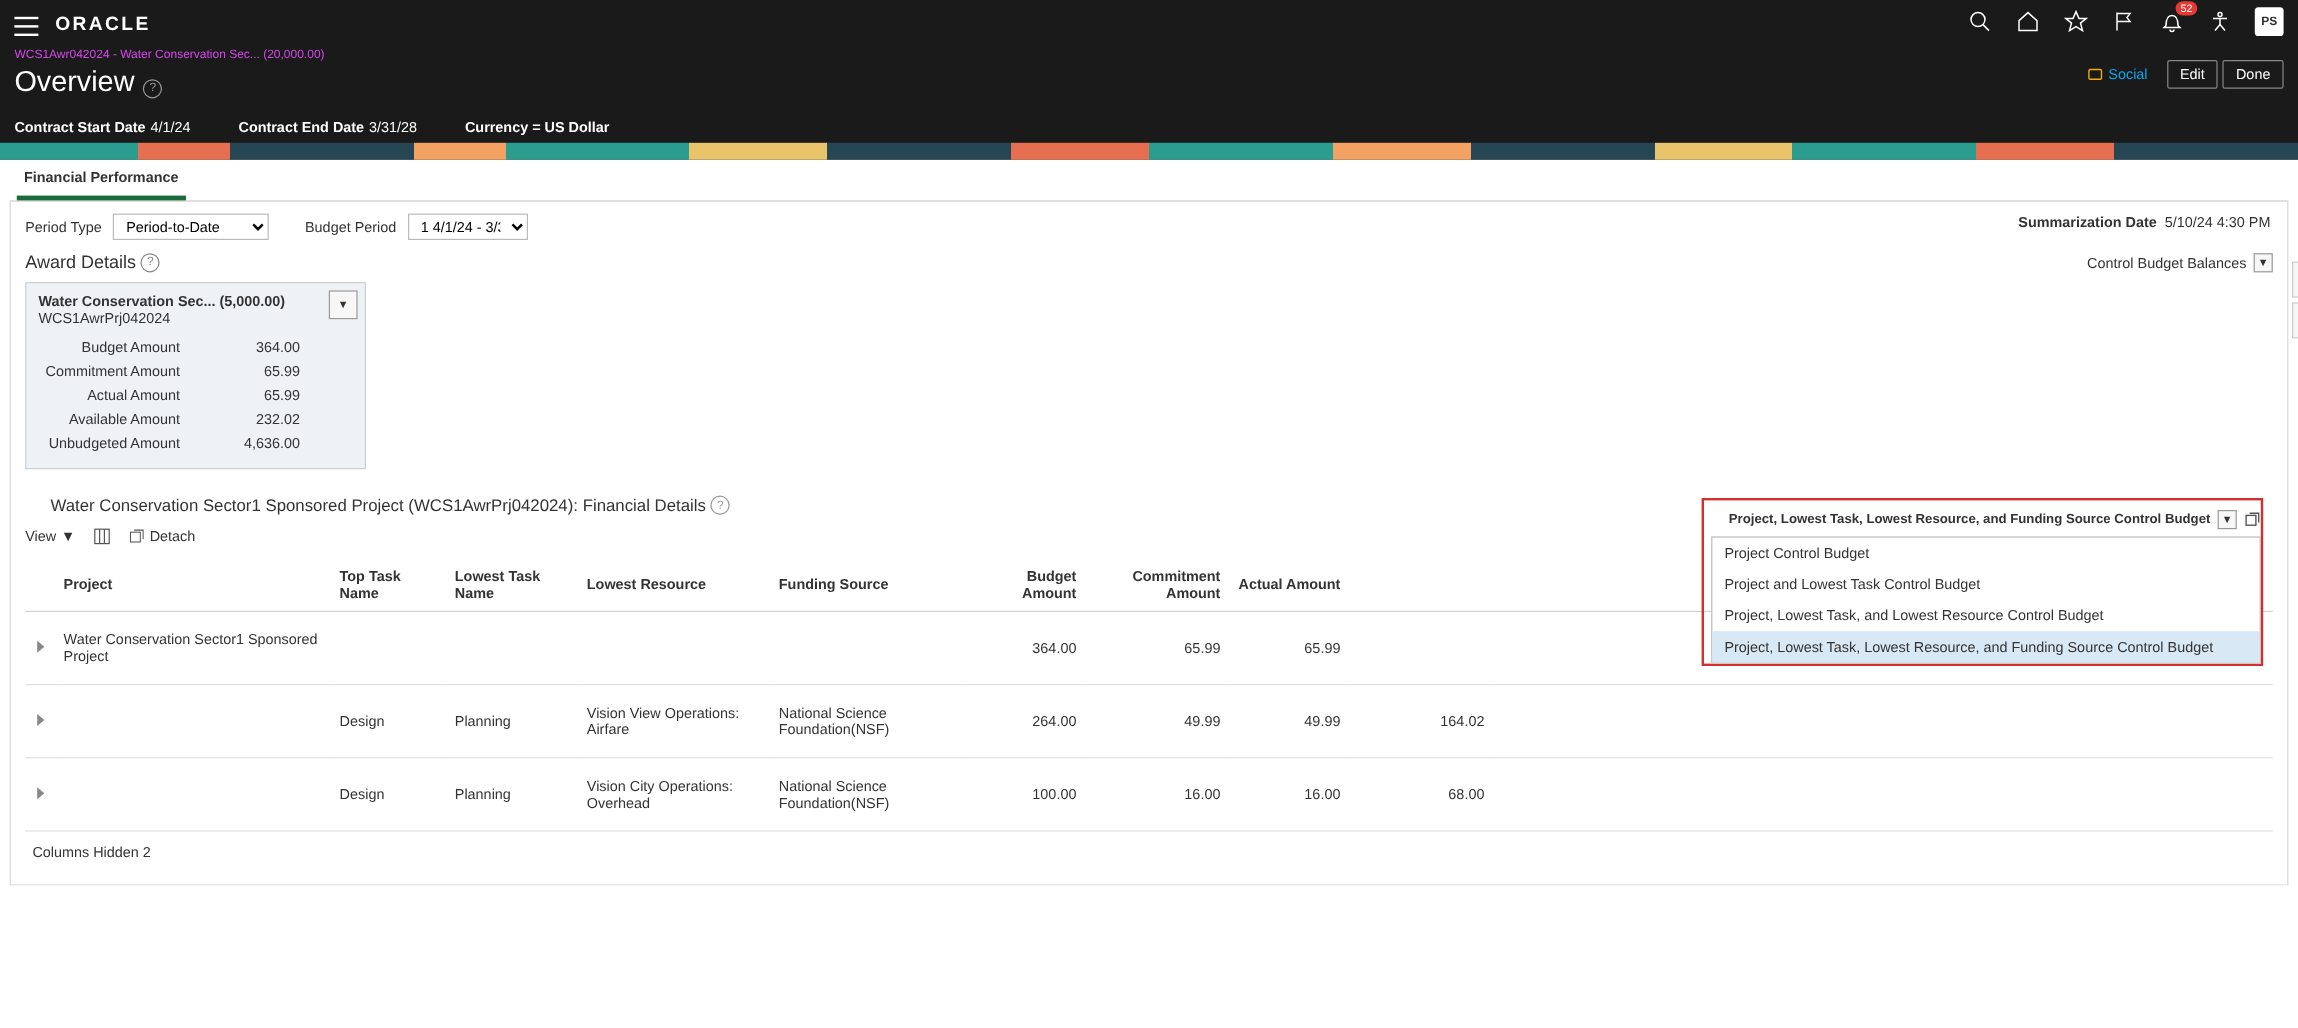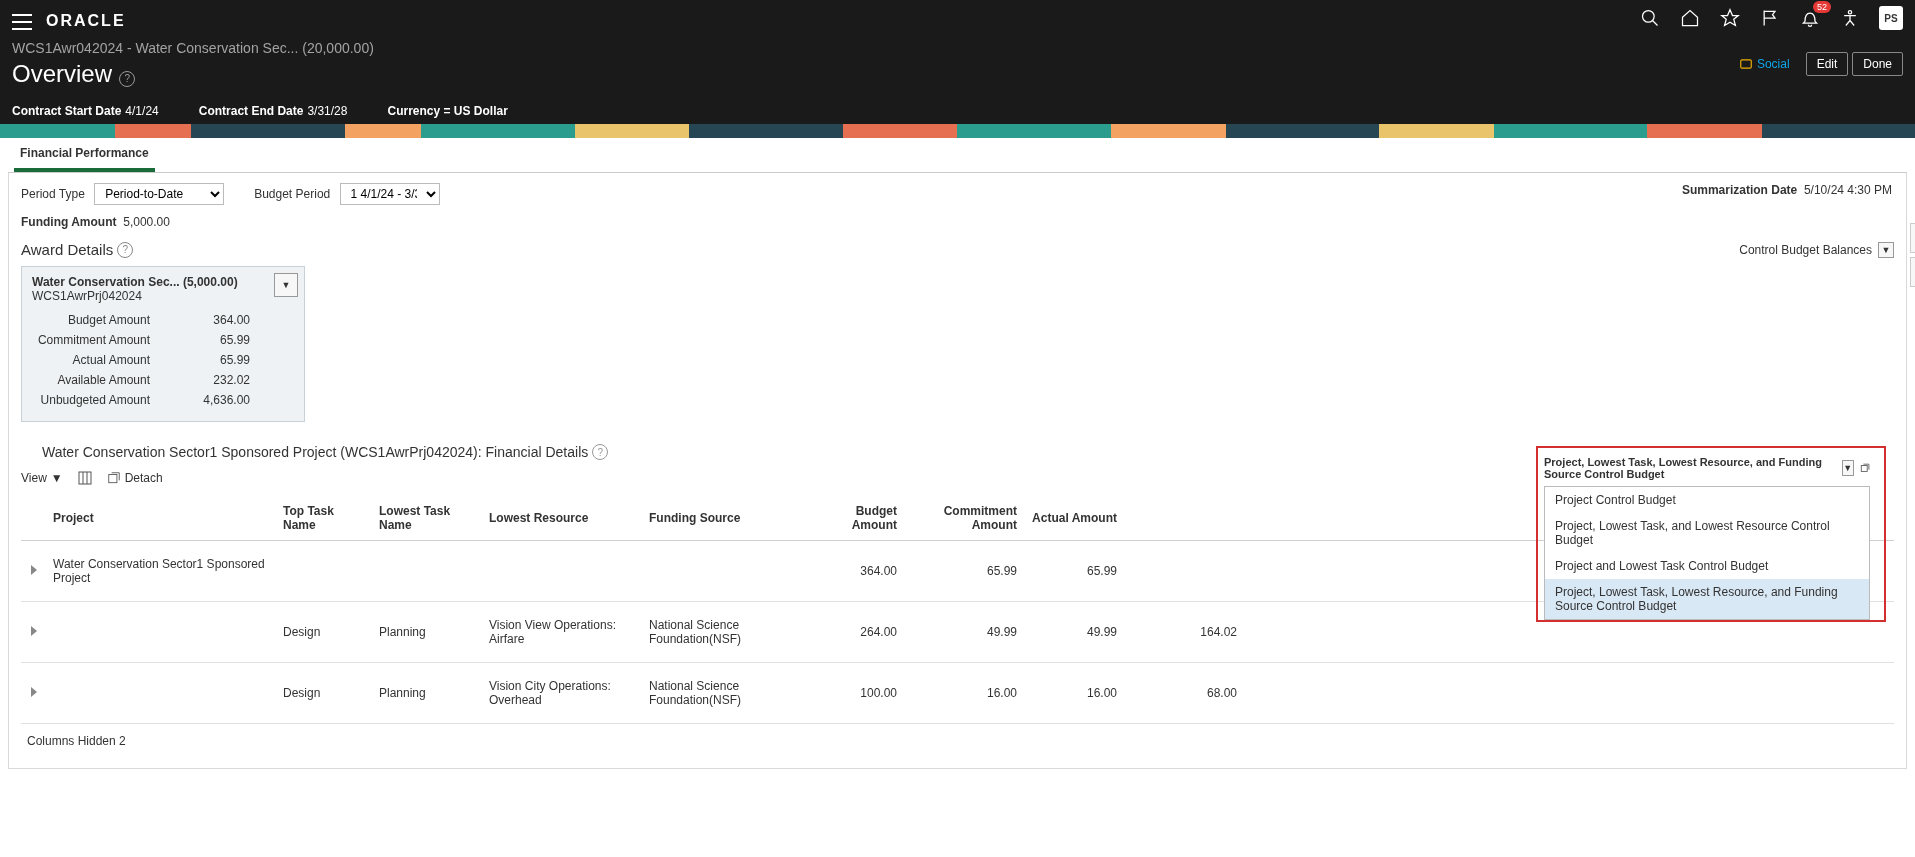--- a/index.html
+++ b/index.html
@@ -10,21 +10,21 @@
 .hamburger span { display:block; height:2px; background:#fff; }
 .logo { font-size:16px; font-weight:bold; letter-spacing:2px; color:#fff; }
 .topbar-spacer { flex:1; }
 .topbar-icons { display:flex; align-items:center; gap:18px; }
 .icon-btn { width:22px; height:22px; display:flex; align-items:center; justify-content:center; cursor:pointer; position:relative; }
 .icon-btn svg { stroke:#fff; fill:none; stroke-width:1.5; }
 .badge { position:absolute; top:-6px; right:-10px; background:#e53935; color:#fff; font-size:9px; padding:1px 4px; border-radius:8px; }
 .user-sq { width:24px; height:24px; background:#fff; color:#333; border-radius:3px; font-size:10px; font-weight:bold; display:flex; align-items:center; justify-content:center; }
 .titlebar { display:flex; align-items:center; padding:4px 12px 10px 12px; }
 .titlebar h1 { font-size:24px; font-weight:normal; margin-right:0; }
-.titlebar-link { color:#a3a3a3; font-size:14px; margin-bottom:4px; display:block; }
+.titlebar-link { color:#d946ef; font-size:10px; margin-bottom:4px; display:block; }
 .help-circ { width:16px; height:16px; border:1px solid #999; border-radius:50%; display:inline-flex; align-items:center; justify-content:center; font-size:10px; color:#999; margin-left:4px; cursor:pointer; }
 .titlebar-spacer { flex:1; }
 .social { color:#0ea5e9; font-size:12px; margin-right:12px; display:flex; align-items:center; gap:4px; cursor:pointer; }
 .btn-outline { background:transparent; border:1px solid #888; color:#fff; padding:4px 10px; border-radius:2px; font-size:12px; cursor:pointer; margin-left:4px; }
 .infobar { display:flex; gap:40px; padding:6px 12px; font-size:12px; }
 .infobar b { font-weight:bold; margin-right:4px; }
 .bannerstrip { height:14px; background:linear-gradient(90deg,#2a9d8f 0 6%,#e76f51 6% 10%,#264653 10% 18%,#f4a261 18% 22%,#2a9d8f 22% 30%,#e9c46a 30% 36%,#264653 36% 44%,#e76f51 44% 50%,#2a9d8f 50% 58%,#f4a261 58% 64%,#264653 64% 72%,#e9c46a 72% 78%,#2a9d8f 78% 86%,#e76f51 86% 92%,#264653 92% 100%); }
 .content { padding:0 8px; position:relative; }
 .tabs { border-bottom:1px solid #ccc; padding:0 6px; }
 .tab { display:inline-block; padding:8px 6px; font-size:12px; font-weight:bold; border-bottom:4px solid #1a6b3a; }
@@ -52,21 +52,21 @@
 .tool-icn { width:16px; height:16px; cursor:pointer; }
 .detach { font-size:12px; display:flex; align-items:center; gap:4px; cursor:pointer; }
 table.data { width:100%; border-collapse:collapse; font-size:12px; }
 table.data th { text-align:left; font-weight:bold; padding:8px 6px; border-bottom:1px solid #d0d0d0; background:#fff; }
 table.data th.num, table.data td.num { text-align:right; }
 table.data td { padding:16px 6px; border-bottom:1px solid #e0e0e0; }
 .expcell { width:26px; text-align:center; }
 .exptri { width:0; height:0; border-top:5px solid transparent; border-bottom:5px solid transparent; border-left:6px solid #888; display:inline-block; }
 .cols-hidden { padding:10px 6px; font-size:12px; }
 .summ-date { position:absolute; right:14px; top:10px; font-size:12px; }
-.right-redbox { position:absolute; right:8px; top:2px; border:2px solid #d32f2f; width:350px; padding:6px 14px 0 6px; background:transparent; }
+.right-redbox { position:absolute; right:8px; top:2px; border:2px solid #d32f2f; width:468px; padding:6px 0 0 6px; background:transparent; }
 .redbox-hdr { display:flex; align-items:center; gap:6px; font-size:11px; font-weight:bold; padding:2px 0 6px; justify-content:flex-end; }
 .dropdown { background:#fff; border:1px solid #bbb; font-size:12px; }
 .dropdown .opt { padding:6px 10px; cursor:pointer; }
 .dropdown .opt.sel-opt { background:#d9e8f5; }
 .sidetabs { position:absolute; right:-34px; top:50px; display:flex; flex-direction:column; gap:4px; }
 .sidetab { width:30px; height:30px; border:1px solid #ccc; background:#f7f7f7; display:flex; align-items:center; justify-content:center; cursor:pointer; }
 .details-wrap { position:relative; }
 </style>
 </head>
 <body>
@@ -156,24 +156,20 @@
       <div>
         <span class="lbl">Period Type</span>
         <select class="sel" style="width:130px"><option>Period-to-Date</option></select>
       </div>
       <div>
         <span class="lbl">Budget Period</span>
         <select class="sel" style="width:100px"><option>1 4/1/24 - 3/31/25</option></select>
       </div>
     </div>
 
-    <div class="funding">
-      <b>Funding Amount</b>
-      &nbsp;<span>5,000.00</span>
-    </div>
 
     <div class="sectionhead">
       <h3>Award Details</h3>
       <span class="help-circ">?</span>
       <div class="control-budget-link">
         <span>Control Budget Balances</span>
         <span class="caret-box">▼</span>
       </div>
     </div>
 
@@ -213,22 +209,22 @@
         <div class="redbox-hdr">
           <span>Project, Lowest Task, Lowest Resource, and Funding Source Control Budget</span>
           <span class="caret-box">▼</span>
           <svg width="14" height="14" viewBox="0 0 24 24" style="stroke:#555;fill:none;stroke-width:2">
               <rect x="3" y="6" width="14" height="14"></rect>
               <path d="M8 3 L21 3 L21 16"></path>
             </svg>
         </div>
         <div class="dropdown">
           <div class="opt">Project Control Budget</div>
+          <div class="opt">Project and Lowest Task Control Budget</div>
           <div class="opt">Project, Lowest Task, and Lowest Resource Control Budget</div>
-          <div class="opt">Project and Lowest Task Control Budget</div>
           <div class="opt sel-opt">Project, Lowest Task, Lowest Resource, and Funding Source Control Budget</div>
         </div>
       </div>
 
       <div class="details-controls">
         <div class="view-btn">
             <span>View</span> 
             <span>▼</span>
           </div>
         <svg class="tool-icn" viewBox="0 0 24 24" style="stroke:#555;fill:none;stroke-width:1.5">

